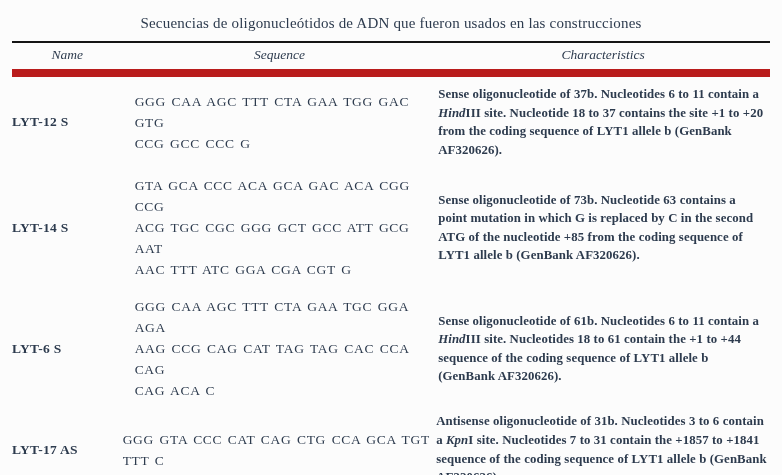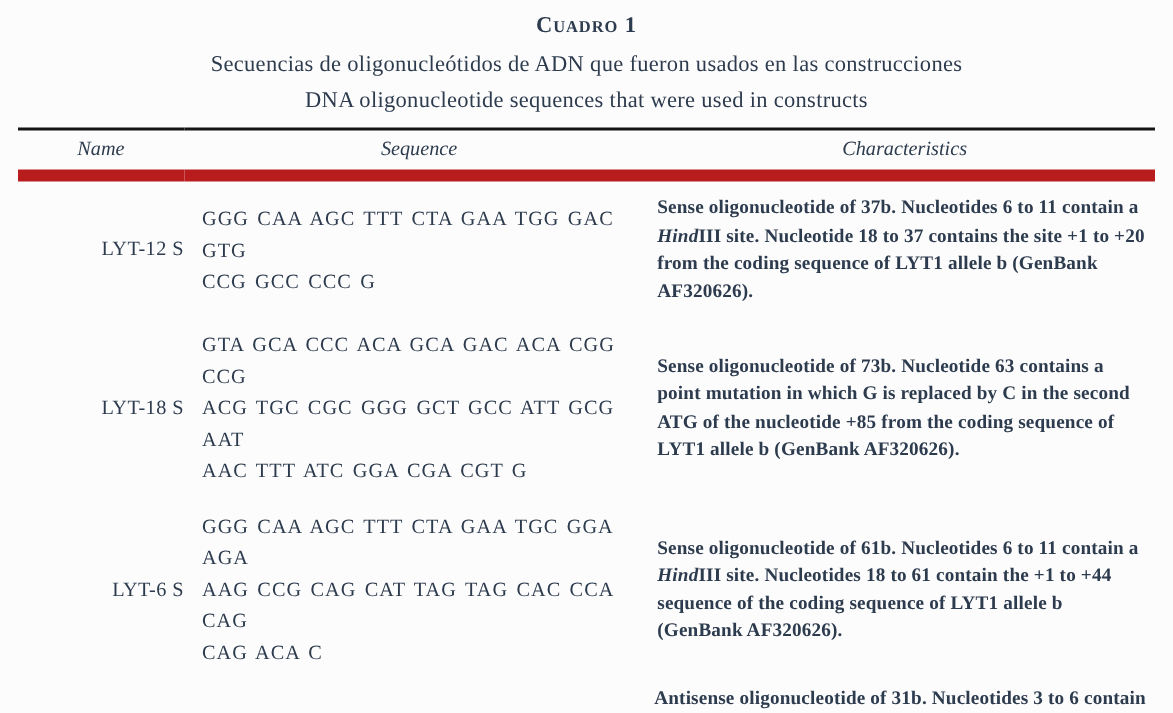--- a/index.html
+++ b/index.html
@@ -50,22 +50,23 @@
   }
   td {
     font-size: 13.5px;
     vertical-align: middle;
     padding: 8px 0;
     margin-top: 11px;
   }
   tbody tr:last-child td { padding: 3px 0; }
   td.name-cell {
     width: 112px;
-    text-align: right;
+    text-align: left;
     letter-spacing: 0.3px;
+    font-weight: bold;
   }
   td.seq-cell {
     width: 300px;
     white-space: pre-line;
     line-height: 21px;
     letter-spacing: 0.7px;
     word-spacing: 1.5px;
     padding-left: 12px;
     padding-right: 6px;
   }
@@ -77,41 +78,39 @@
     padding-left: 2px;
     padding-right: 2px;
     font-weight: bold;
   }
 </style>
 </head>
 <body>
 
 <div class="page">
 
-  <div class="table-title">Cuadro 1</div>
   <div class="subtitle es">Secuencias de oligonucleótidos de ADN que fueron usados en las construcciones</div>
-  <div class="subtitle en">DNA oligonucleotide sequences that were used in constructs</div>
 
   <table class="oligo">
     <thead>
       <tr>
         <th>Name</th>
         <th>Sequence</th>
         <th>Characteristics</th>
       </tr>
     </thead>
     <tbody>
       <tr>
         <td class="name-cell">LYT-12 S</td>
         <td class="seq-cell">GGG CAA AGC TTT CTA GAA TGG GAC GTG
 CCG GCC CCC G</td>
         <td class="chars-cell"><span>Sense oligonucleotide of 37b. Nucleotides 6 to 11 contain a </span><span style="font-style: italic;">Hind</span><span>III site. Nucleotide 18 to 37 contains the site +1 to +20 from the coding sequence of LYT1 allele b (GenBank AF320626).</span></td>
       </tr>
       <tr>
-        <td class="name-cell">LYT-18 S</td>
+        <td class="name-cell">LYT-14 S</td>
         <td class="seq-cell">GTA GCA CCC ACA GCA GAC ACA CGG CCG
 ACG TGC CGC GGG GCT GCC ATT GCG AAT
 AAC TTT ATC GGA CGA CGT G</td>
         <td class="chars-cell"><span>Sense oligonucleotide of 73b. Nucleotide 63 contains a point mutation in which G is replaced by C in the second ATG of the nucleotide +85 from the coding sequence of LYT1 allele b (GenBank AF320626).</span></td>
       </tr>
       <tr>
         <td class="name-cell">LYT-6 S</td>
         <td class="seq-cell">GGG CAA AGC TTT CTA GAA TGC GGA AGA
 AAG CCG CAG CAT TAG TAG CAC CCA CAG
 CAG ACA C</td>

